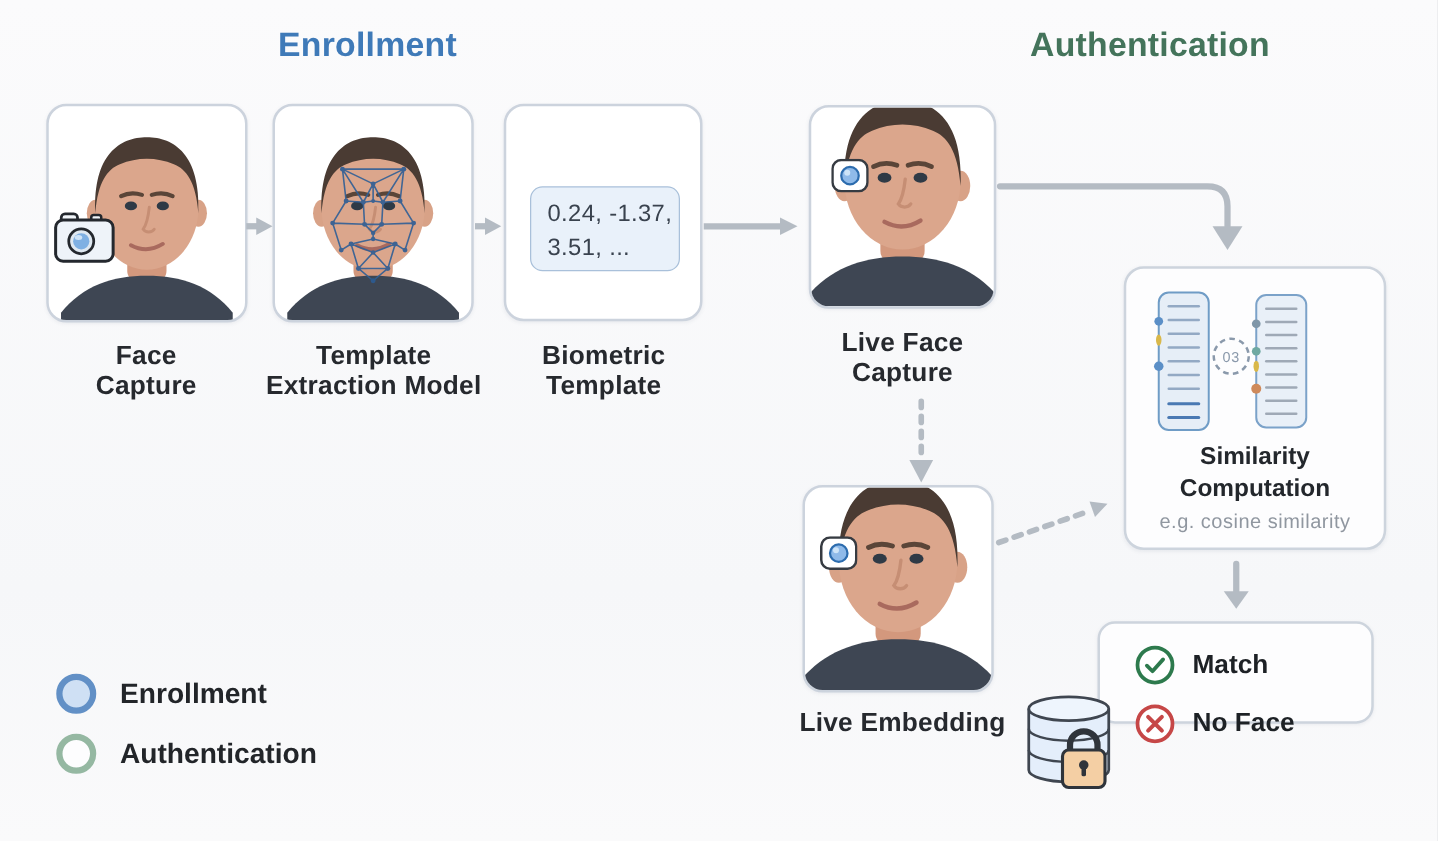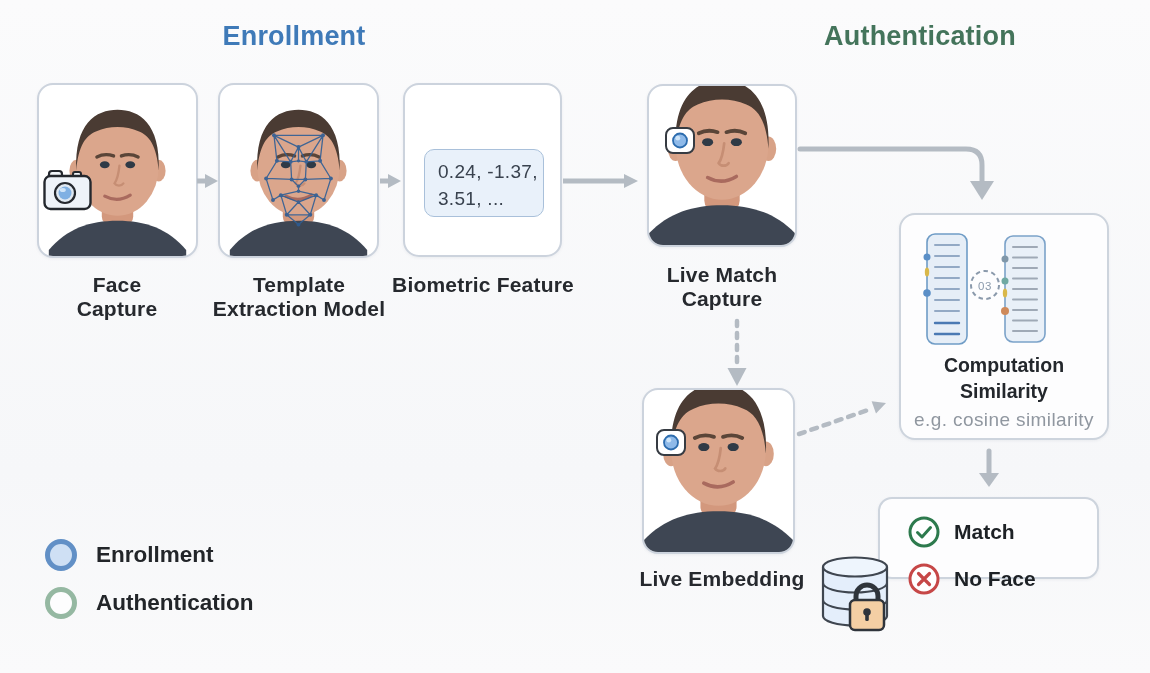--- a/index.html
+++ b/index.html
@@ -34,21 +34,21 @@
     padding:8px 0 0 13px;font-size:19px;line-height:27px;color:#39424e;letter-spacing:.3px}
 
   .panel{position:absolute;background:#fdfdfe;border:2px solid #cdd4dd;border-radius:16px;
          box-shadow:0 1px 3px rgba(80,90,110,.08);box-sizing:border-box}
   #similarity-box{left:899px;top:213px;width:210px;height:227px}
   #match-box{left:878px;top:497px;width:221px;height:82px;border-radius:14px}
 
   .sim-title{position:absolute;left:0;top:137px;width:100%;text-align:center;
              font-size:19.5px;line-height:26px;font-weight:600;color:#23272c}
   .sim-subtitle{position:absolute;left:0;top:194px;width:100%;text-align:center;
-                font-size:19px;color:#9097a0;letter-spacing:.4px}
+                font-size:16px;color:#9097a0;letter-spacing:.4px}
 
   .result-row-icon{position:absolute;left:28px;width:32px;height:32px}
   .result-label{position:absolute;left:74px;font-size:21px;font-weight:600;color:#1d2125;line-height:32px}
   #match-icon{top:17px}#match-label{top:17px}
   #nomatch-icon{top:64px}#nomatch-label{top:64px}
 
   .arrow-svg{position:absolute;overflow:visible}
 
   .legend-circle{position:absolute;width:32px;height:32px;border-radius:50%;box-sizing:border-box}
   #legend-circle-enrollment{left:45px;top:539px;border:5px solid #6290c6;background:#cfe0f4}
@@ -157,33 +157,33 @@
 
   <div class="flow-label" id="label-face-capture">
     <div>Face</div>
     <div>Capture</div>
   </div>
   <div class="flow-label" id="label-feature-extraction">
     <div>Template</div>
     <div>Extraction Model</div>
   </div>
   <div class="flow-label" id="label-biometric-template">
-    <div>Biometric Feature</div>
+    <div>Biometric Template</div>
   </div>
 
   <div class="card" id="card-live-face">
     <svg class="portrait-svg" viewBox="14 18 132 157" preserveAspectRatio="xMidYMax slice">
       <use href="#portrait-symbol"></use>
     </svg>
     <svg style="position:absolute;left:16px;top:41px" width="30" height="27" viewBox="0 0 30 27">
       <use href="#chip-cam-symbol"></use>
     </svg>
   </div>
   <div class="flow-label" id="label-live-face">
-    <div>Live Match</div>
+    <div>Live Face</div>
     <div>Capture</div>
   </div>
 
   <div class="card" id="card-live-template">
     <svg class="portrait-svg" viewBox="14 18 132 157" preserveAspectRatio="xMidYMax slice">
       <use href="#portrait-symbol"></use>
     </svg>
     <svg style="position:absolute;left:12px;top:39px" width="30" height="27" viewBox="0 0 30 27">
       <use href="#chip-cam-symbol"></use>
     </svg>
@@ -226,22 +226,22 @@
       <circle cx="26" cy="78" r="3.8" fill="#5b8fc7"></circle>
       <circle cx="104" cy="44" r="3.5" fill="#8097a9"></circle>
       <circle cx="104" cy="66" r="3.5" fill="#6fa9a2"></circle>
       <ellipse cx="104" cy="78" rx="2.2" ry="4.5" fill="#d9b84a"></ellipse>
       <circle cx="104" cy="96" r="4" fill="#cf8a5b"></circle>
 
       <circle cx="84" cy="70" r="14" fill="#fdfdfe" stroke="#8a99ab" stroke-width="2" stroke-dasharray="4.5 3.5"></circle>
       <text x="84" y="74.5" text-anchor="middle" font-size="11.5" letter-spacing="0.5" fill="#8a99ab" font-family="Liberation Sans, sans-serif">03</text>
     </svg>
     <div class="sim-title">
+      <div>Similarity</div>
       <div>Computation</div>
-      <div>Similarity</div>
     </div>
     <div class="sim-subtitle">e.g. cosine similarity</div>
   </div>
 
   <div class="panel" id="match-box">
     <svg class="result-row-icon" id="match-icon" viewBox="0 0 32 32">
       <circle cx="16" cy="16" r="14" fill="#ffffff" stroke="#2d7a4d" stroke-width="3"></circle>
       <path d="M9.5,16.5 L14,21 L22.5,11.5" fill="none" stroke="#2d7a4d" stroke-width="3" stroke-linecap="round" stroke-linejoin="round"></path>
     </svg>
     <div class="result-label" id="match-label">Match</div>

